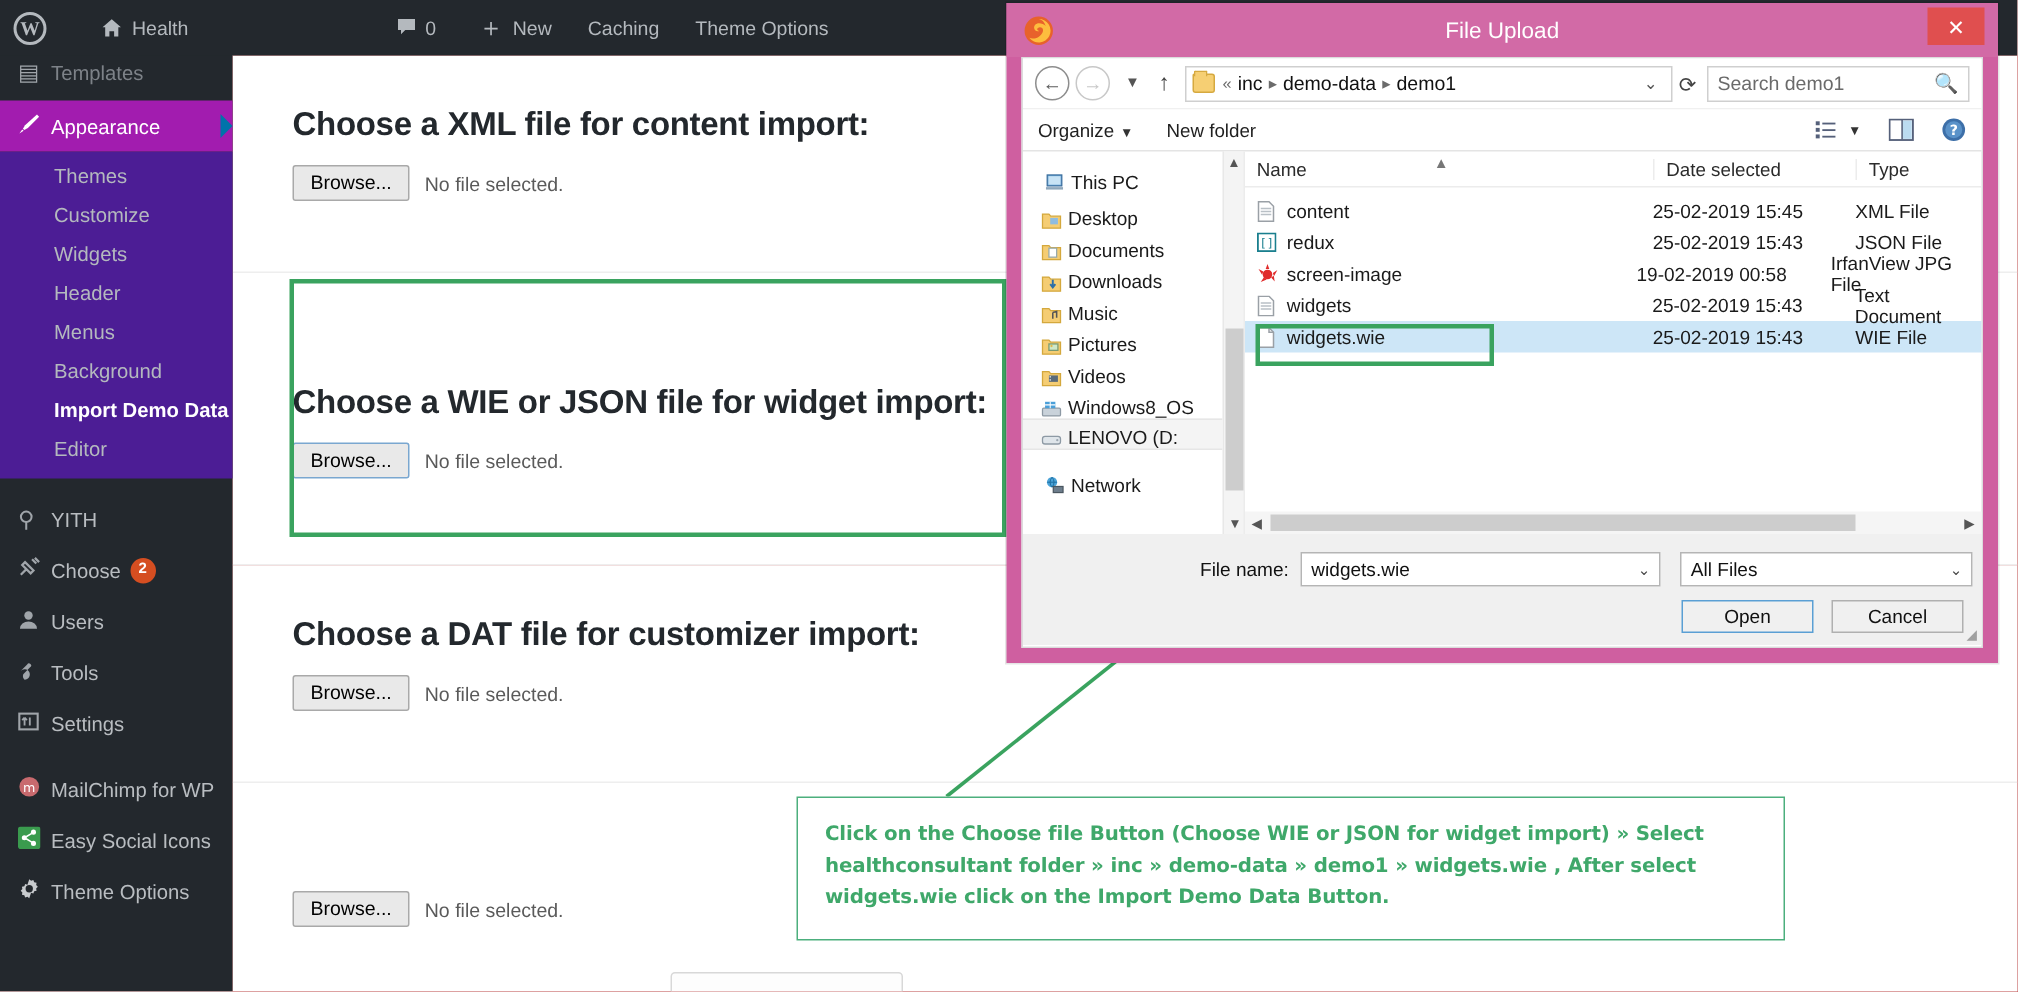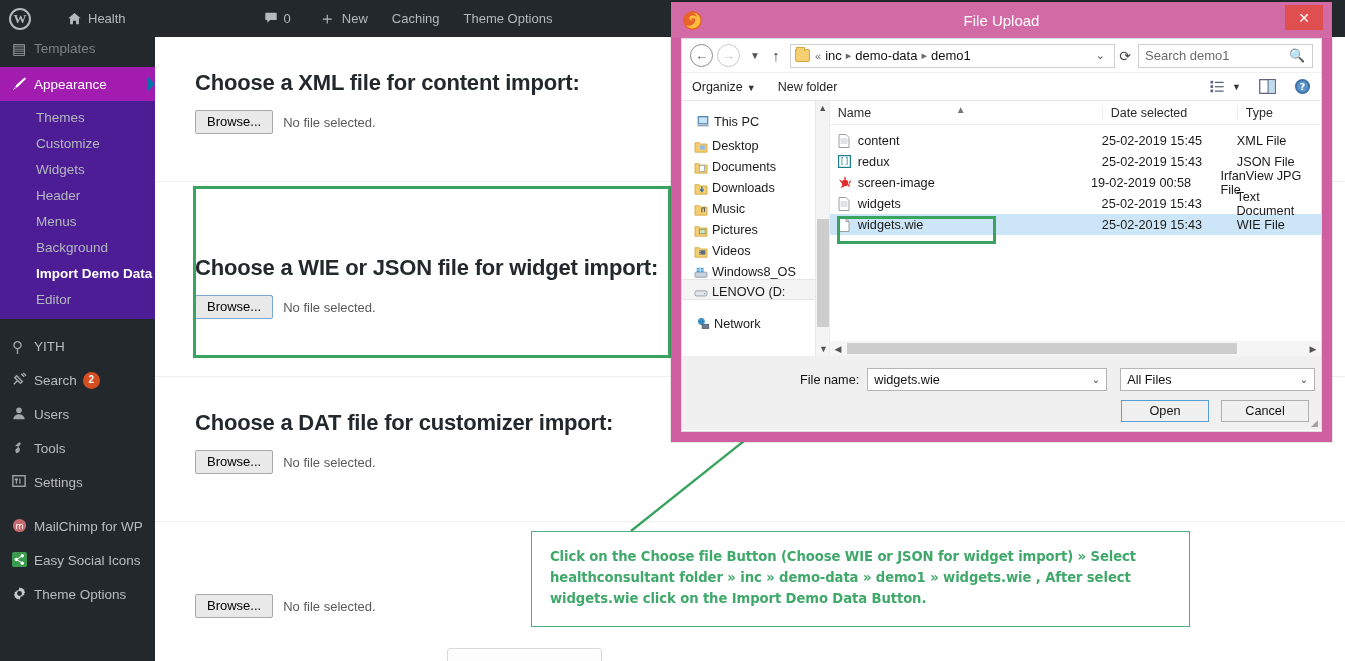--- a/index.html
+++ b/index.html
@@ -291,21 +291,21 @@
       <span class="mi">⚲</span>
       <span>YITH</span>
     </div>
     <div class="menu-row" style="height:34px">
       <span class="mi">
         <svg width="15" height="15" viewBox="0 0 16 16">
             <path d="M2 13 L6 9 M5 4 L11 10 L9 12 L3 6 Z" stroke="#a0a5aa" stroke-width="1.6" fill="none"></path>
             <path d="M10 2 L13 5 M12 1 L15 4" stroke="#a0a5aa" stroke-width="1.6"></path>
           </svg>
       </span>
-      <span>Search</span>
+      <span>Choose</span>
       <span class="badge">2</span>
     </div>
     <div class="menu-row" style="height:34px">
       <span class="mi">
         <svg width="14" height="14" viewBox="0 0 16 16">
             <circle cx="8" cy="5" r="3.2" fill="#a0a5aa"></circle>
             <path d="M1.5 15 a6.5 5.5 0 0 1 13 0Z" fill="#a0a5aa"></path>
           </svg>
       </span>
       <span>Users</span>

